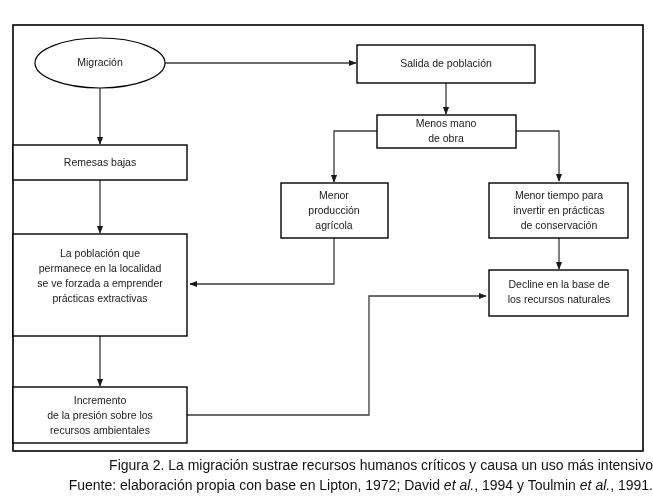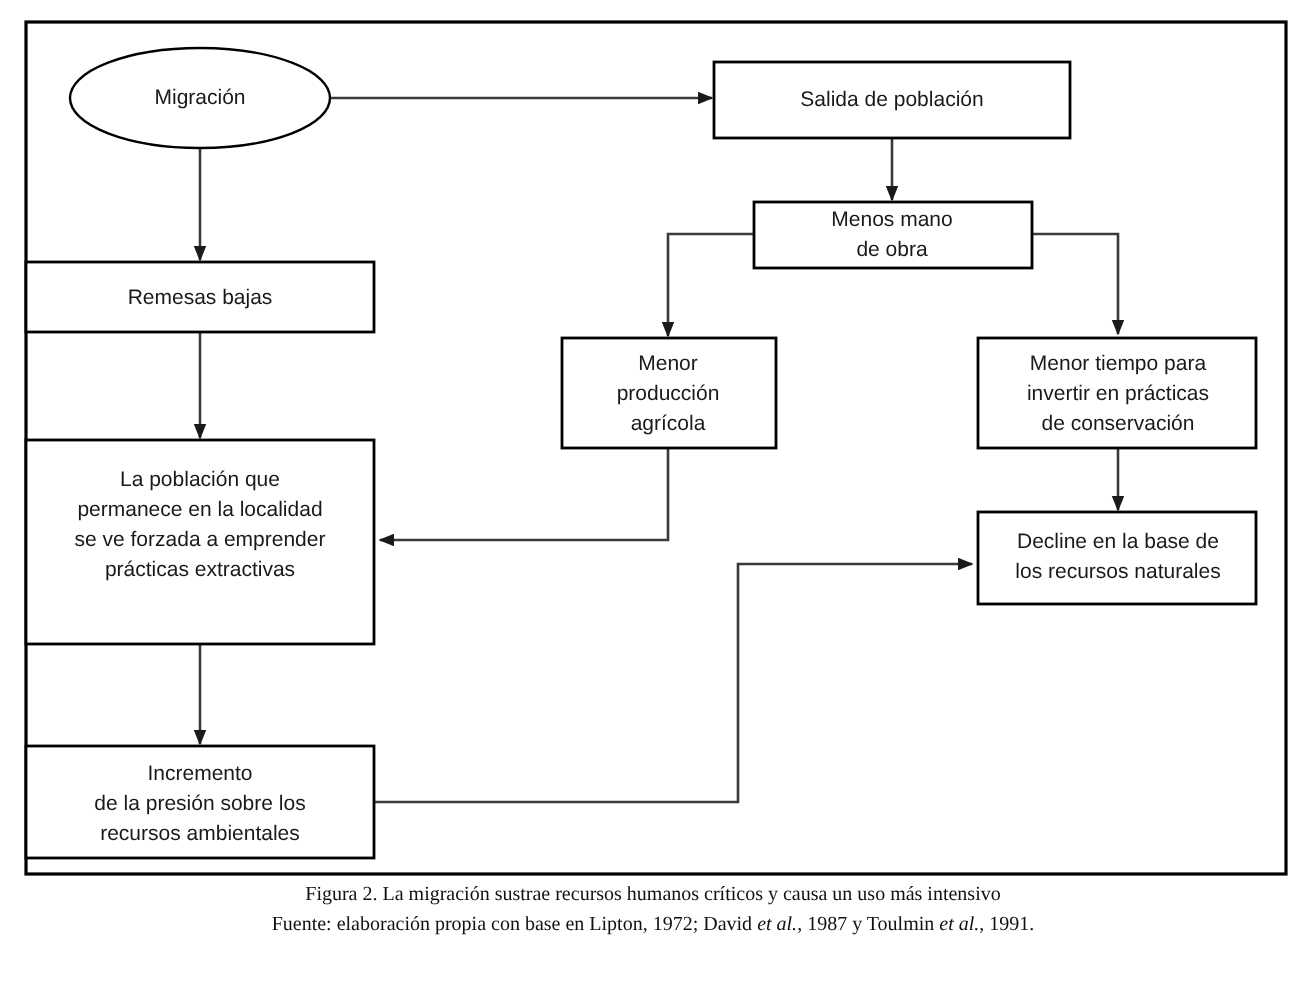--- a/index.html
+++ b/index.html
@@ -3,42 +3,42 @@
 <meta charset="utf-8">
 <style>
   html,body{margin:0;padding:0;background:#ffffff;}
   body{
     width:653px;height:499px;
     font-family:"Liberation Sans",sans-serif;
     color:#000;
     position:relative;
     overflow:hidden;
   }
-  #figure-root{position:absolute;left:0;top:4px;width:653px;height:350px;}
+  #figure-root{position:absolute;left:0;top:18px;width:653px;height:350px;}
   svg#diagram{position:absolute;left:0;top:0;width:653px;height:499px;}
 
   .node-text{
     font-family:"Liberation Sans",sans-serif;
     font-size:10.5px;
     fill:#1a1a1a;
     text-anchor:middle;
     dominant-baseline:middle;
   }
   .node-box{fill:#ffffff;stroke:#000000;stroke-width:1.4;}
   .node-ellipse{fill:#ffffff;stroke:#000000;stroke-width:1.2;}
   .frame{fill:none;stroke:#000000;stroke-width:1.6;}
   .conn{fill:none;stroke:#3a3a3a;stroke-width:1.3;}
   .conn-head{fill:#1a1a1a;stroke:none;}
 
   .caption-block{
     position:absolute;
     left:0;top:437px;width:653px;
-    text-align:center;
-    font-family:Liberation Serif, serif;
-    font-size:10px;
+    text-align:right;
+    font-family:Liberation Sans, sans-serif;
+    font-size:14px;
     color:#111;
     line-height:1.45;
   }
   .caption-line{display:block;white-space:pre;}
   .ital{font-style:italic;}
 </style>
 </head>
 <body>
 
 <div id="figure-root">
@@ -115,16 +115,16 @@
     <g>
       <rect class="node-box" x="13" y="369" width="174" height="56"></rect>
       <text class="node-text" x="100" y="383">Incremento</text>
       <text class="node-text" x="100" y="398">de la presión sobre los</text>
       <text class="node-text" x="100" y="413">recursos ambientales</text>
     </g>
   </svg>
 
   <div class="caption-block">
     <span class="caption-line">Figura 2. La migración sustrae recursos humanos críticos y causa un uso más intensivo</span>
-    <span class="caption-line"><span>Fuente: elaboración propia con base en Lipton, 1972; David </span><span class="ital">et al.</span><span>, 1987 y Toulmin </span><span class="ital">et al.</span><span>, 1991.</span></span>
+    <span class="caption-line"><span>Fuente: elaboración propia con base en Lipton, 1972; David </span><span class="ital">et al.</span><span>, 1994 y Toulmin </span><span class="ital">et al.</span><span>, 1991.</span></span>
   </div>
 
 </div>
 
 </body></html>

